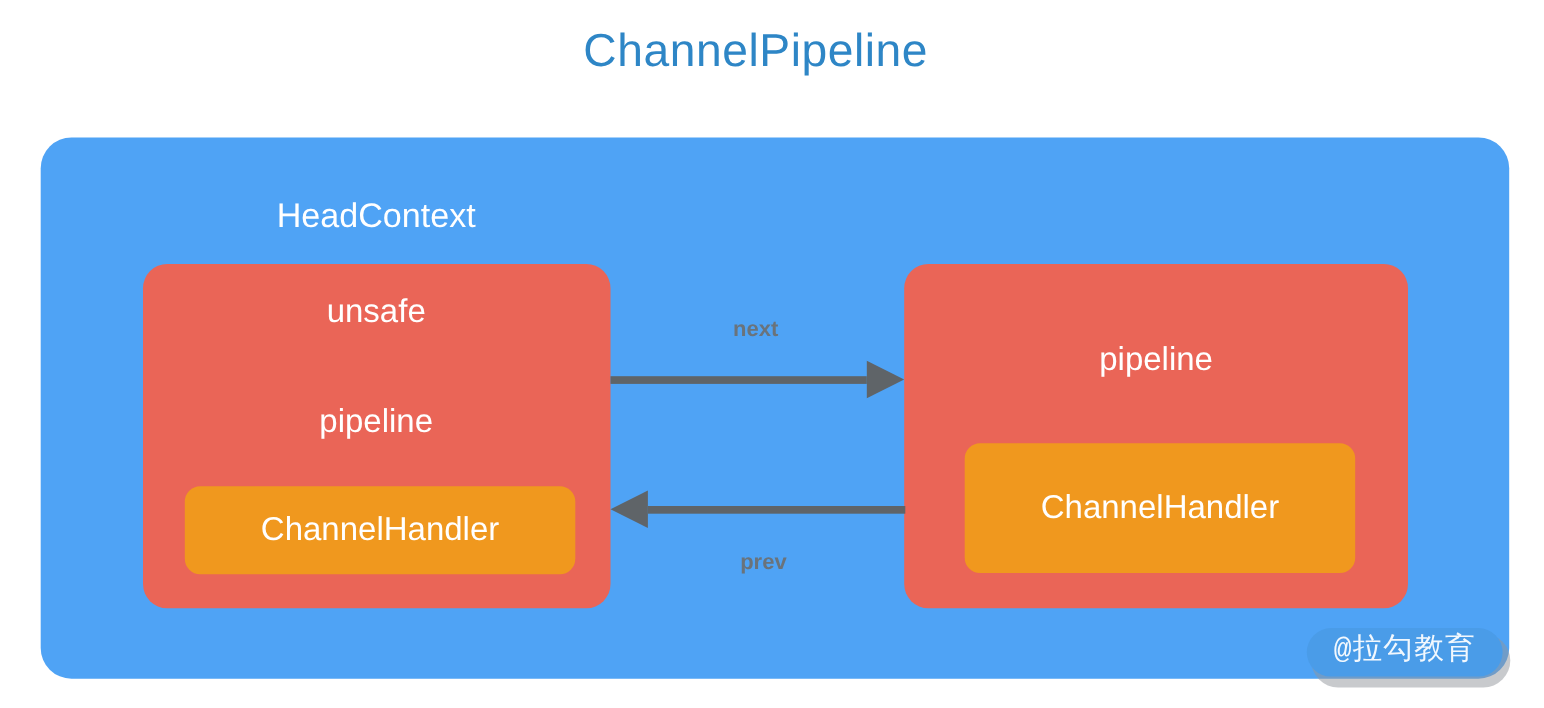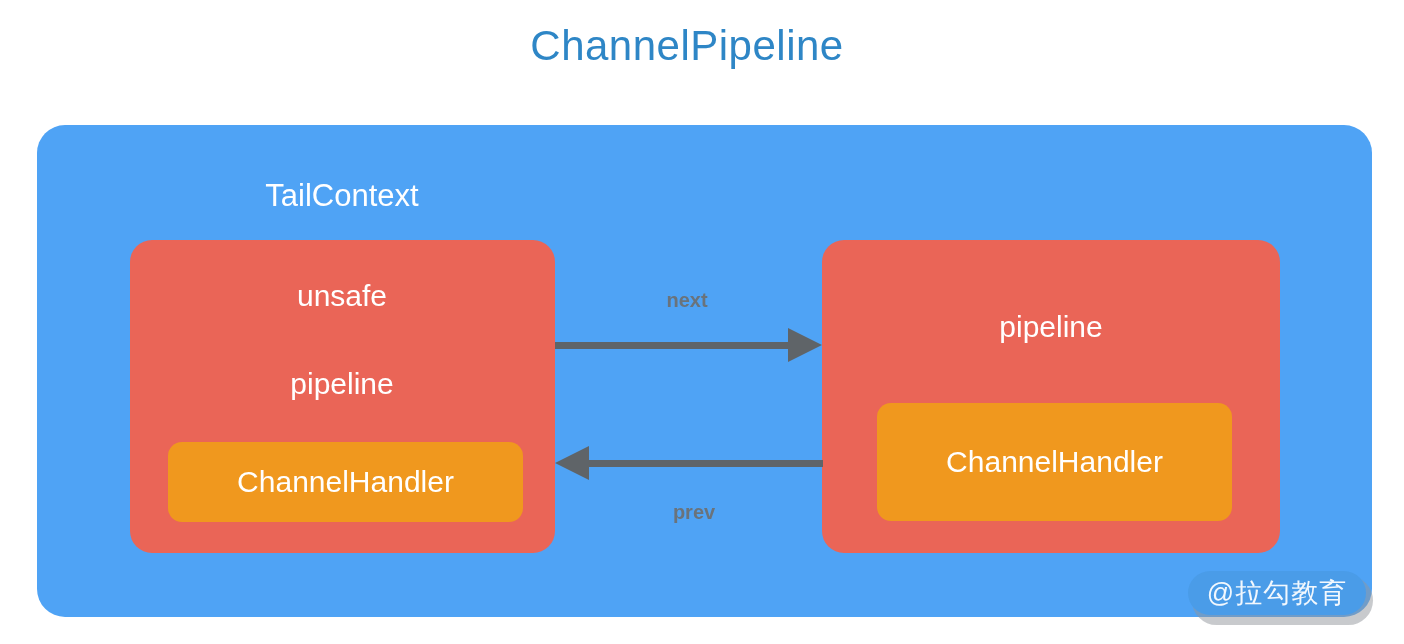--- a/index.html
+++ b/index.html
@@ -50,21 +50,21 @@
   .tail-box { left: 785px; top: 115px; width: 458px; height: 313px; }
 
   .field {
     position: absolute;
     transform: translate(-50%, -50%);
     color: #ffffff;
     font-size: 30px;
     font-weight: 500;
     white-space: nowrap;
   }
-  .head-field-unsafe   { left: 212px; top: 56px; }
+  .head-field-unsafe   { left: 212px; top: 44px; }
   .head-field-pipeline { left: 212px; top: 144px; }
   .tail-field-pipeline { left: 229px; top: 87px; }
 
   .handler {
     position: absolute;
     background: #F0981E;
     border-radius: 14px;
     display: flex;
     align-items: center;
     justify-content: center;
@@ -110,36 +110,37 @@
     border-radius: 25px;
     background: rgba(145, 150, 155, 0.5);
   }
   .wm-blue {
     position: absolute;
     left: 1188px; top: 571px;
     width: 178px; height: 44px;
     border-radius: 22px;
     background: #4A9CE8;
     display: flex;
-    align-items: center;
+    align-items: flex-start;
     justify-content: center;
     color: rgba(255, 255, 255, 0.93);
     font-size: 27px;
     letter-spacing: 1px;
     white-space: nowrap;
+    font-family: Liberation Mono, monospace;
   }
 </style>
 </head>
 <body>
 
 <div class="title">ChannelPipeline</div>
 
 <div class="container">
 
-  <div class="ctx-label head-label">TailContext</div>
+  <div class="ctx-label head-label">HeadContext</div>
 
   <div class="ctx-box head-box">
     <div class="field head-field-unsafe">unsafe</div>
     <div class="field head-field-pipeline">pipeline</div>
     <div class="handler head-handler">
       <span>ChannelHandler</span>
     </div>
   </div>
 
   <div class="ctx-box tail-box">

